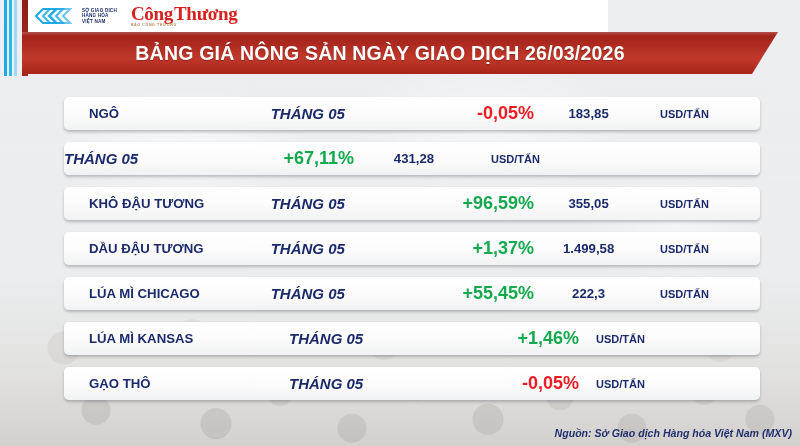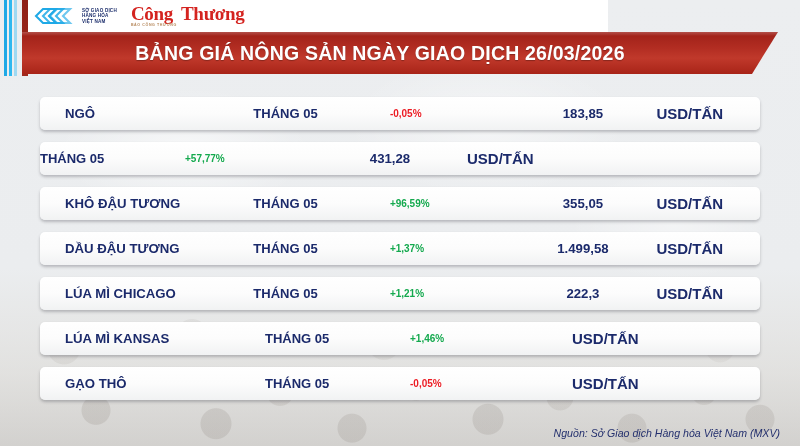--- a/index.html
+++ b/index.html
@@ -160,37 +160,38 @@
     position: relative;
     height: 33px;
     margin-bottom: 12px;
     border-radius: 5px;
     background: linear-gradient(180deg, #ffffff 0%, #fcfcfc 50%, #f1f2f3 100%);
     box-shadow: 0 2px 3px rgba(60,60,70,.30);
     display: flex;
     align-items: center;
     font-weight: bold;
     color: #1b2a6b;
+    margin-left: 24px;
   }
   .c-name   { width: 200px; padding-left: 25px; font-size: 13.2px; }
-  .c-month  { width: 145px; font-size: 13px; }
-  .c-change { width: 145px; font-size: 10px; text-align: left; }
+  .c-month  { width: 145px; font-size: 15px; font-style: italic; }
+  .c-change { width: 145px; font-size: 18px; text-align: right; }
   .c-price  { width: 120px; font-size: 13.2px; text-align: center; }
-  .c-unit   { width: 110px; font-size: 15px; padding-left: 17px; }
+  .c-unit   { width: 110px; font-size: 11px; padding-left: 17px; }
 
   .up   { color: #14a94e; }
   .down { color: #ec1c24; }
 
   
   .footer {
     position: absolute;
-    right: 20px; bottom: 7px;
+    right: 8px; bottom: 7px;
     font-size: 10.6px;
     font-style: italic;
-    font-weight: normal;
+    font-weight: bold;
     color: #24306e;
     margin-left: 12px;
   }
 </style>
 </head>
 <body>
 
 <div class="screen">
 
   <div class="bg-photo"></div>
@@ -214,21 +215,21 @@
       <div class="mxv-text">
         <div>SỞ GIAO DỊCH</div>
         <div>HÀNG HÓA</div>
         <div>VIỆT NAM</div>
       </div>
     </div>
 
     <div class="ct-logo">
       <div style="display:flex;align-items:baseline;justify-content:center;">
         <span class="ct-word">Công</span>
-        <span class="ct-word" style="margin-left:8px;">Thương</span>
+        <span class="ct-word" style="margin-left:1px;">Thương</span>
       </div>
       <div class="ct-sub">BÁO CÔNG THƯƠNG</div>
     </div>
 
   </div>
 
   <div class="banner">
     <div class="banner-sheen"></div>
     <div class="banner-title">BẢNG GIÁ NÔNG SẢN NGÀY GIAO DỊCH 26/03/2026</div>
   </div>
@@ -236,42 +237,42 @@
   <div class="rows">
       <div class="row">
         <div class="c-name">NGÔ</div>
         <div class="c-month">THÁNG 05</div>
         <div class="c-change down">-0,05%</div>
         <div class="c-price">183,85</div>
         <div class="c-unit">USD/TẤN</div>
       </div>
       <div class="row">
         <div class="c-month">THÁNG 05</div>
-        <div class="c-change up">+57,77%</div>
+        <div class="c-change up">+67,11%</div>
         <div class="c-price">431,28</div>
         <div class="c-unit">USD/TẤN</div>
       </div>
       <div class="row">
         <div class="c-name">KHÔ ĐẬU TƯƠNG</div>
         <div class="c-month">THÁNG 05</div>
         <div class="c-change up">+96,59%</div>
         <div class="c-price">355,05</div>
         <div class="c-unit">USD/TẤN</div>
       </div>
       <div class="row">
         <div class="c-name">DẦU ĐẬU TƯƠNG</div>
         <div class="c-month">THÁNG 05</div>
         <div class="c-change up">+1,37%</div>
         <div class="c-price">1.499,58</div>
         <div class="c-unit">USD/TẤN</div>
       </div>
       <div class="row">
         <div class="c-name">LÚA MÌ CHICAGO</div>
         <div class="c-month">THÁNG 05</div>
-        <div class="c-change up">+1,21%</div>
+        <div class="c-change up">+55,45%</div>
         <div class="c-price">222,3</div>
         <div class="c-unit">USD/TẤN</div>
       </div>
       <div class="row">
         <div class="c-name">LÚA MÌ KANSAS</div>
         <div class="c-month">THÁNG 05</div>
         <div class="c-change up">+1,46%</div>
         <div class="c-unit">USD/TẤN</div>
       </div>
       <div class="row">

